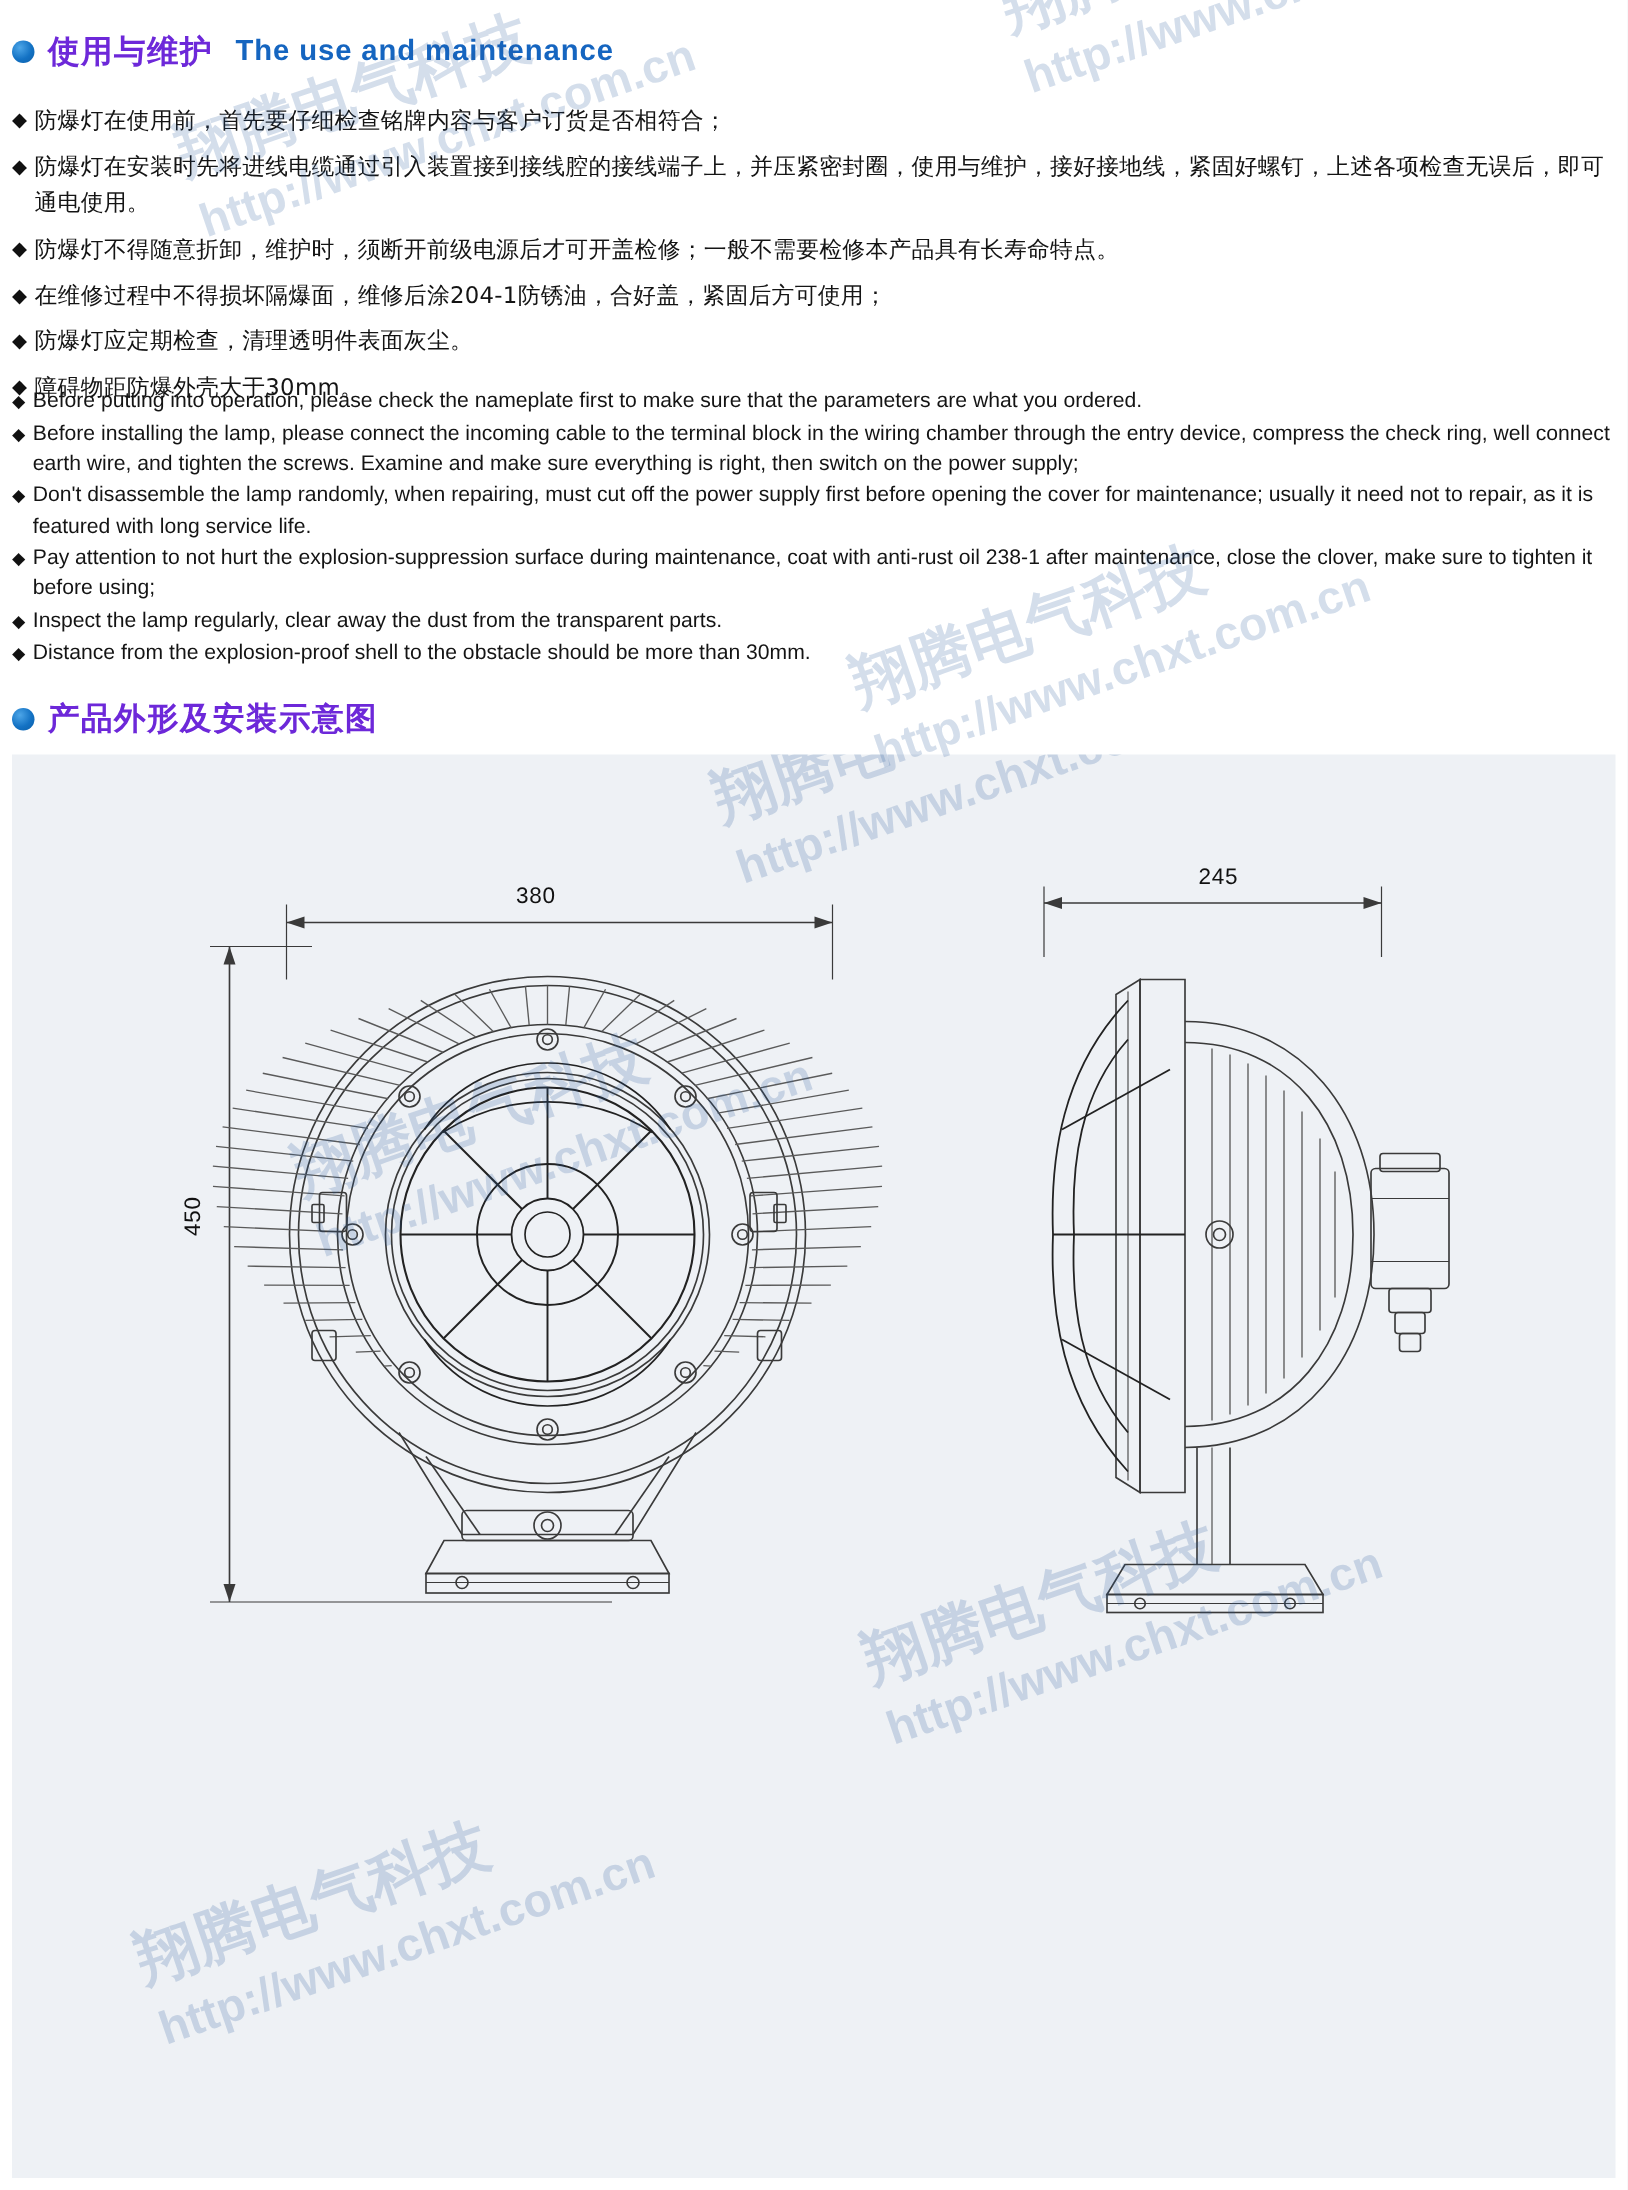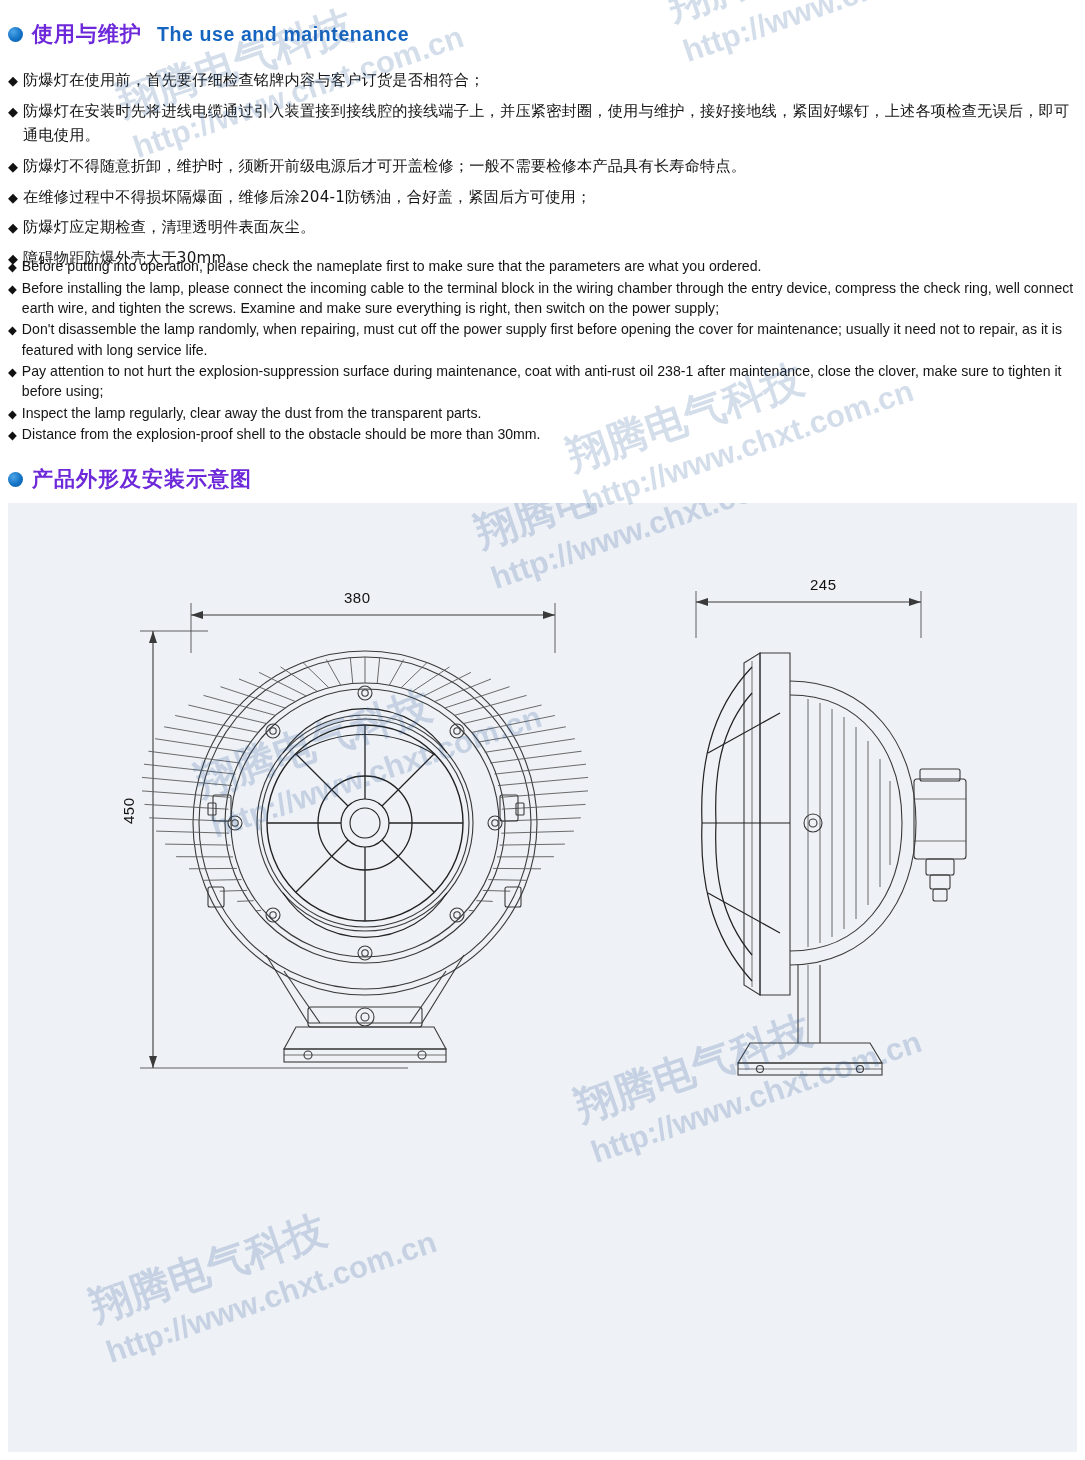--- a/index.html
+++ b/index.html
@@ -110,21 +110,21 @@
   }
 
   .dim-label {
     position: absolute;
     font-family: "Liberation Sans", sans-serif;
     font-size: 15px;
     color: #111;
     letter-spacing: 0.5px;
   }
   #dim-380 { left: 336px; top: 86px; }
-  #dim-245 { left: 791px; top: 73px; margin-left: 11px; }
+  #dim-245 { left: 791px; top: 73px; }
   #dim-450 {
     left: 112px;
     top: 321px;
     transform: rotate(-90deg);
     transform-origin: left top;
   }
 
   
   .wm {
     position: absolute;

